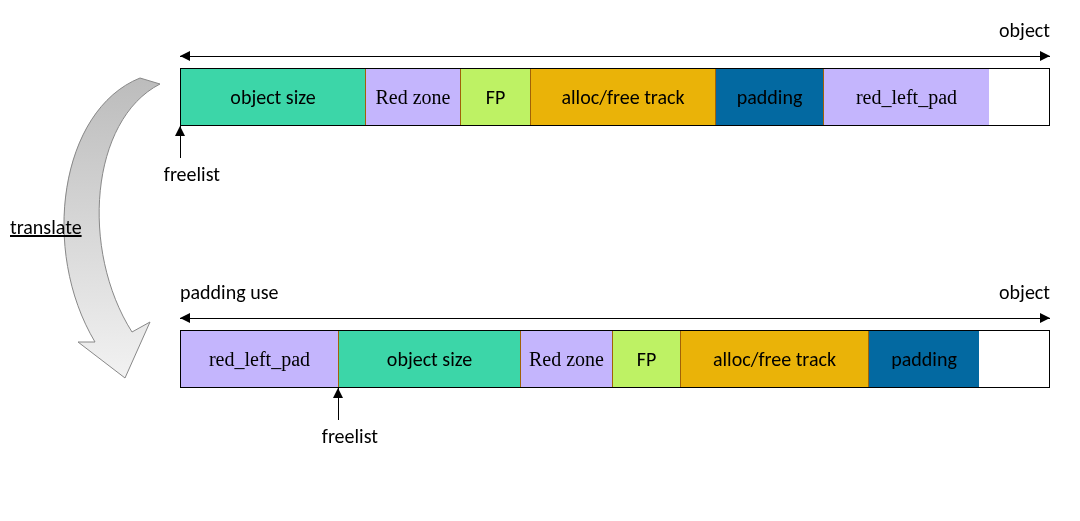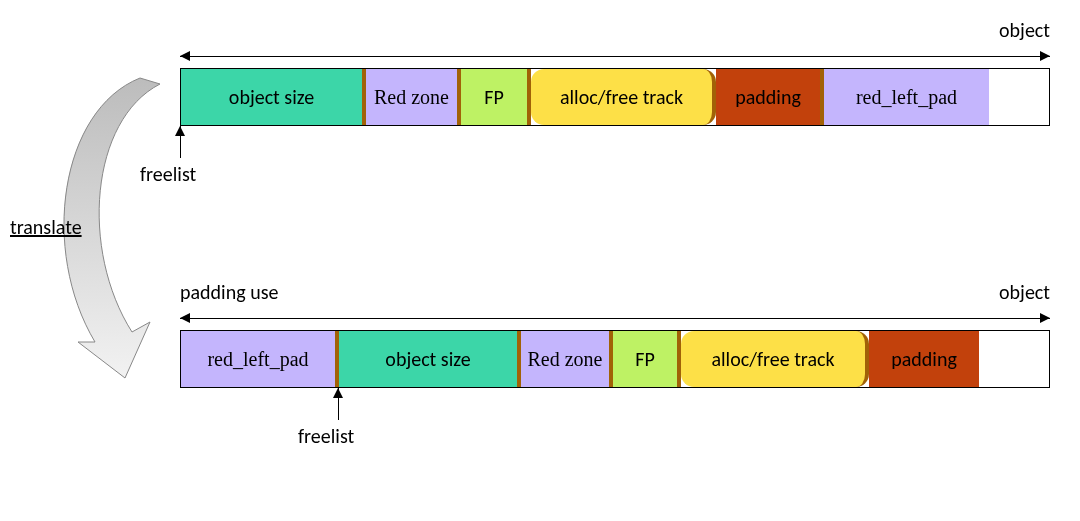--- a/index.html
+++ b/index.html
@@ -66,28 +66,28 @@
     border: 1px solid #000;
     height: 58px;
   }
   .cell {
     display: flex;
     align-items: center;
     justify-content: center;
     text-align: center;
     line-height: 1.1;
     padding: 2px 4px;
-    border-right: 4px solid #a16207;
+    border-right: 1px solid #a16207;
   }
   .cell:last-child { border-right: none; }
   .c-green { background: #3cd6a8; }
   .c-red   { background: #c4b5fd; font-family: Liberation Serif, serif; }
   .c-orange{ background: #bef264; text-align: right; }
-  .c-purple{ background: #fde047; border-radius: 13px; }
-  .c-yellow{ background: #c2410c; }
+  .c-purple{ background: #eab308; }
+  .c-yellow{ background: #0369a1; }
   .row1 {
     position: absolute;
     left: 180px;
     top: 68px;
     width: 870px;
   }
   .row2 {
     position: absolute;
     left: 180px;
     top: 330px;
@@ -101,21 +101,21 @@
   }
   .bottom-header {
     position: absolute;
     left: 180px;
     top: 280px;
     width: 870px;
   }
   .freelist-ptr {
     position: absolute;
     width: 80px;
-    text-align: left;
+    text-align: right;
   }
   .freelist-ptr .arrow-up {
     width: 1px;
     height: 32px;
     background: #000;
     margin: 0 auto;
     position: relative;
   }
   .freelist-ptr .arrow-up::before {
     content: "";

